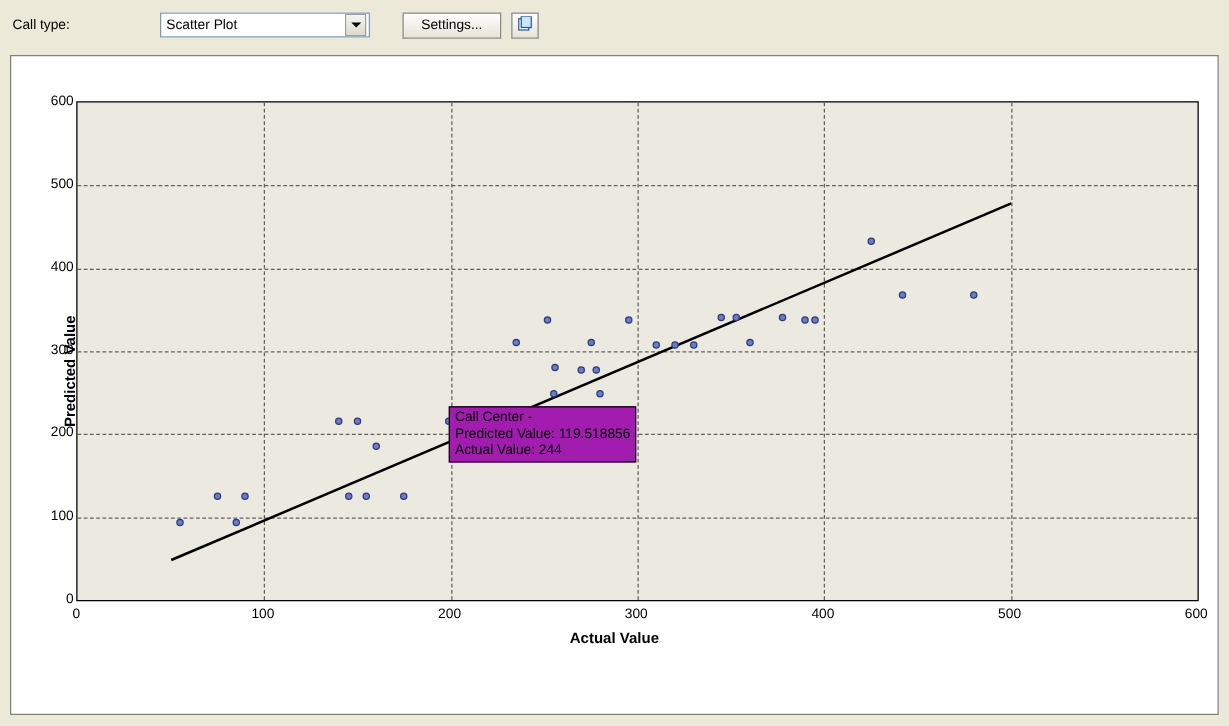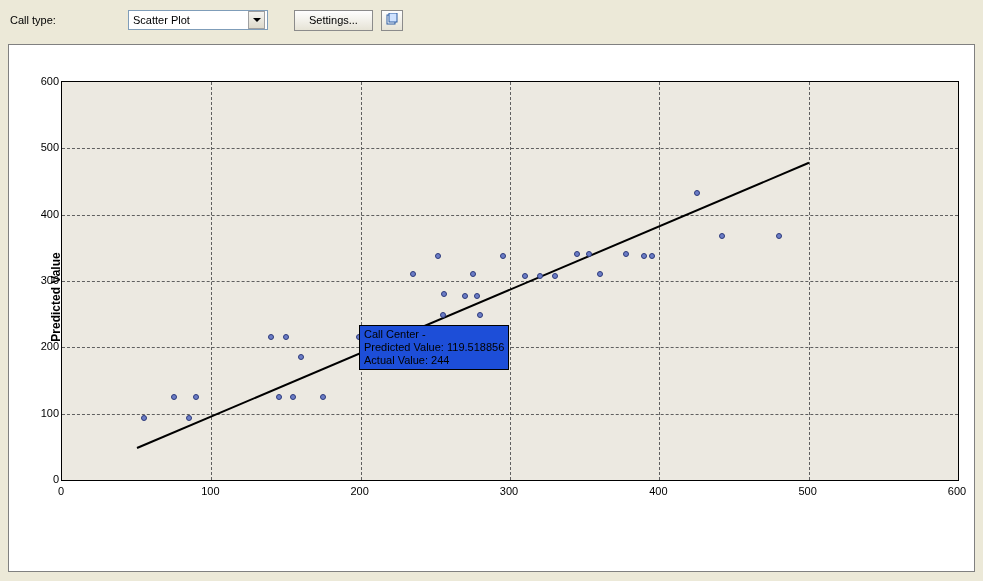--- a/index.html
+++ b/index.html
@@ -17,21 +17,21 @@
     display: flex;
     align-items: center;
     gap: 8px;
     padding: 6px 10px 10px 10px;
     height: 28px;
   }
   .toolbar-label {
     width: 110px;
   }
   .dropdown {
-    width: 140px;
+    width: 168px;
     height: 20px;
     border: 1px solid #7f9db9;
     background: #fff;
     display: flex;
     align-items: center;
     justify-content: space-between;
     padding: 0 2px 0 4px;
     box-sizing: border-box;
   }
   .dropdown .arrow-btn {
@@ -152,21 +152,21 @@
     box-sizing:border-box;
   }
   .ideal-line {
     position:absolute;
     height:2px;
     background:#000;
     transform-origin: left center;
   }
   .tooltip {
     position:absolute;
-    background:#1d4ed8;
+    background:#a21caf;
     border:1px solid #000;
     padding:2px 4px;
     font-size:11px;
     line-height:13px;
     white-space:nowrap;
   }
   .legend {
     position:absolute;
     left:50%;
     bottom:4px;
@@ -209,20 +209,21 @@
       <rect x="2" y="2" width="8" height="9" fill="#fff" stroke="#2a5aa0" stroke-width="1"></rect>
       <rect x="4" y="0" width="8" height="9" fill="#cfe2ff" stroke="#2a5aa0" stroke-width="1"></rect>
     </svg>
   </div>
 </div>
 
 <div class="chart-panel">
 
   <div class="plot-stage">
     <div class="ylabel">Predicted Value</div>
+    <div class="xlabel">Actual Value</div>
 
     <div class="plot-area" id="plot-area">
         <div class="gridline-v" style="left: 149.333px;"></div>
         <div class="gridline-v" style="left: 298.667px;"></div>
         <div class="gridline-v" style="left: 448px;"></div>
         <div class="gridline-v" style="left: 597.333px;"></div>
         <div class="gridline-v" style="left: 746.667px;"></div>
         <div class="gridline-h" style="top: 331.667px;"></div>
         <div class="gridline-h" style="top: 265.333px;"></div>
         <div class="gridline-h" style="top: 199px;"></div>

